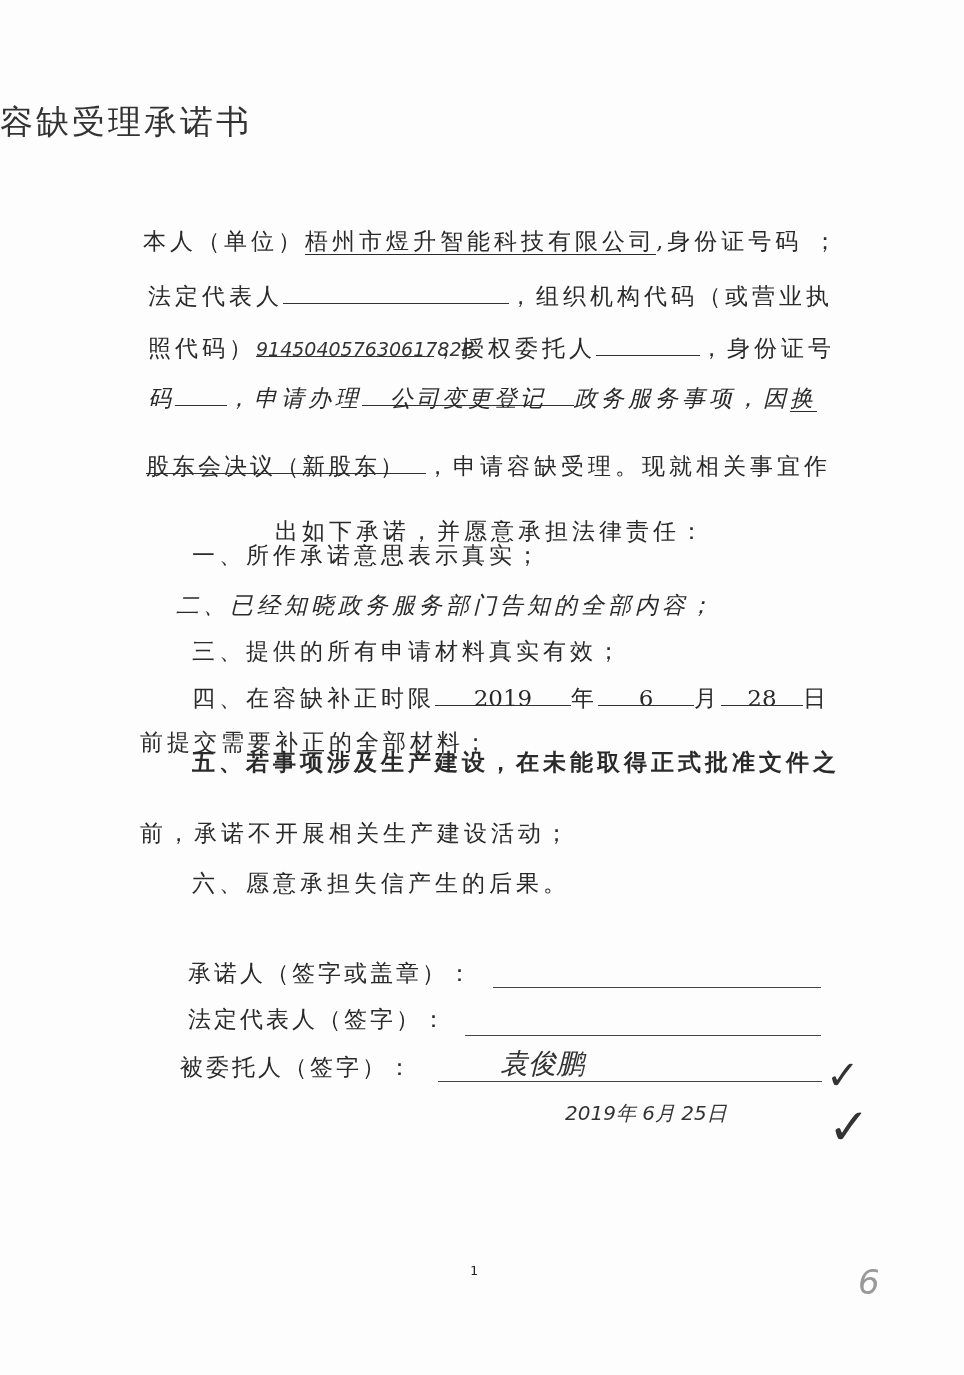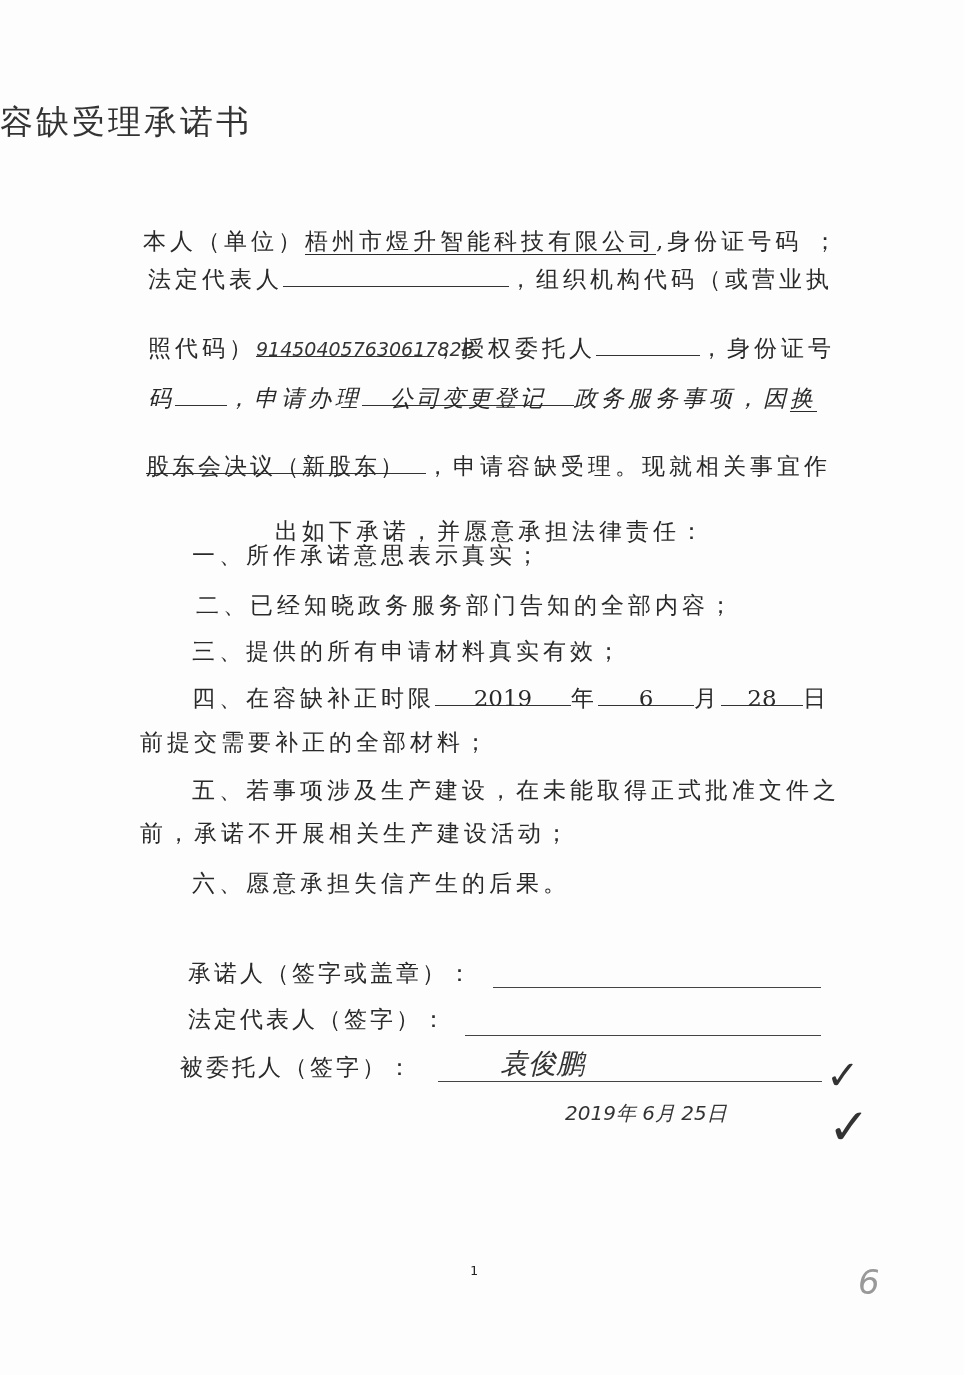--- a/index.html
+++ b/index.html
@@ -20,48 +20,48 @@
 </style>
 </head>
 <body>
 
 <div class="abs title">容缺受理承诺书</div>
 
 <div class="abs line" style="left:143px; top:226px;">
   <span>本人（单位）</span><span class="u">梧州市煜升智能科技有限公司</span><span>,身份证号码 ；</span>
 </div>
 
-<div class="abs line" style="left:148px; top:264px;text-align:right;">
+<div class="abs line" style="left:148px; top:281px;text-align:right;">
   <span>法定代表人</span><span class="blank" style="width:226px;"></span><span>，组织机构代码（或营业执</span>
 </div>
 
 <div class="abs line" style="left:148px; top:333px;">
   <span>照代码）</span><span class="blank hand" style="width:178px; font-size:19px;">91450405763061782B</span><span>，授权委托人</span><span class="blank" style="width:104px;"></span><span>，身份证号</span>
 </div>
 
 <div class="abs line" style="left:148px; top:383px;font-style:italic;">
   <span>码</span><span class="blank" style="width:52px;"></span><span>，申请办理</span><span class="blank" style="width:212px; letter-spacing:3px;">公司变更登记</span><span>政务服务事项，因</span><span class="u">换</span>
 </div>
 
 <div class="abs line" style="left:146px; top:436px;margin-top:15px;">
   <span class="blank" style="width:280px; letter-spacing:3px; text-align:left;">股东会决议（新股东）</span><span>，申请容缺受理。现就相关事宜作</span>
 </div>
 
 <div class="abs line" style="left:275px; top:516px;">出如下承诺，并愿意承担法律责任：</div>
 
 <div class="abs line" style="left:192px; top:540px;">一、所作承诺意思表示真实；</div>
-<div class="abs line" style="left:196px; top:590px;">二、已经知晓政务服务部门告知的全部内容；</div>
+<div class="abs line" style="left:176px; top:590px;font-style:italic;">二、已经知晓政务服务部门告知的全部内容；</div>
 <div class="abs line" style="left:192px; top:636px;">三、提供的所有申请材料真实有效；</div>
 
 <div class="abs line" style="left:192px; top:683px;">
   <span>四、在容缺补正时限</span><span class="blank" style="width:136px;">2019</span><span>年</span><span class="blank" style="width:96px;">6</span><span>月</span><span class="blank" style="width:82px;">28</span><span>日</span>
 </div>
 <div class="abs line" style="left:140px; top:727px;">前提交需要补正的全部材料；</div>
 
-<div class="abs line" style="left:192px; top:775px;">五、若事项涉及生产建设，在未能取得正式批准文件之</div>
+<div class="abs line" style="left:192px; top:747px;font-weight:bold;">五、若事项涉及生产建设，在未能取得正式批准文件之</div>
 <div class="abs line" style="left:140px; top:818px;">前，承诺不开展相关生产建设活动；</div>
 <div class="abs line" style="left:192px; top:868px;">六、愿意承担失信产生的后果。</div>
 
 <div class="abs line" style="left:188px; top:958px; letter-spacing:3px;">承诺人（签字或盖章）：</div>
 <div class="sigline" style="left:493px; width:328px; top:987px;"></div>
 
 <div class="abs line" style="left:188px; top:1004px; letter-spacing:3px;">法定代表人（签字）：</div>
 <div class="sigline" style="left:465px; width:356px; top:1035px;"></div>
 
 <div class="abs line" style="left:180px; top:1052px; letter-spacing:3px;">被委托人（签字）：</div>

